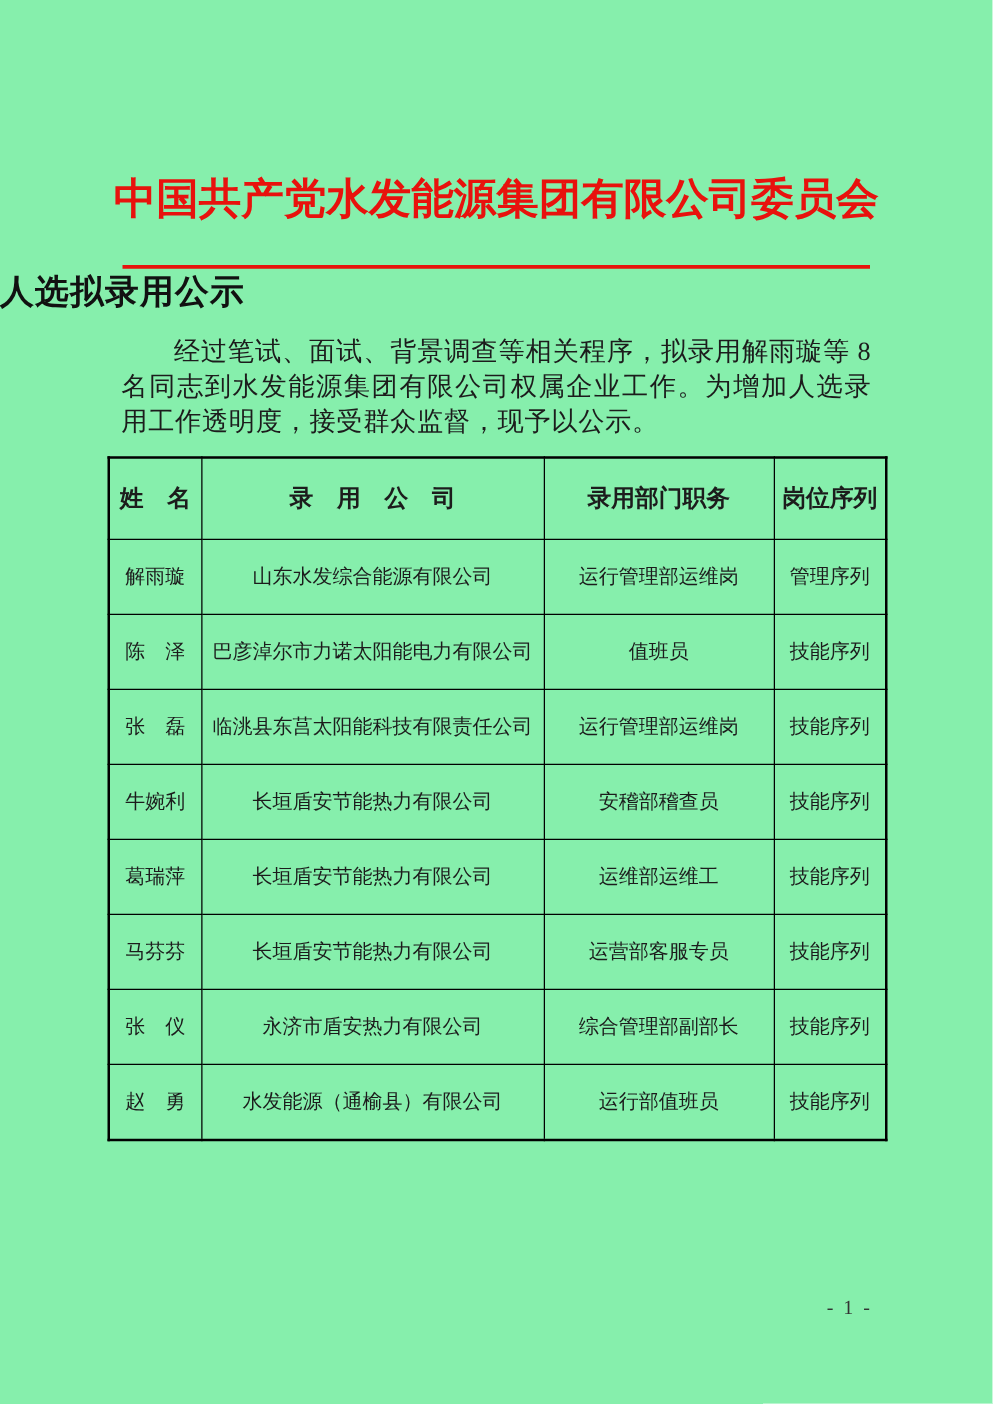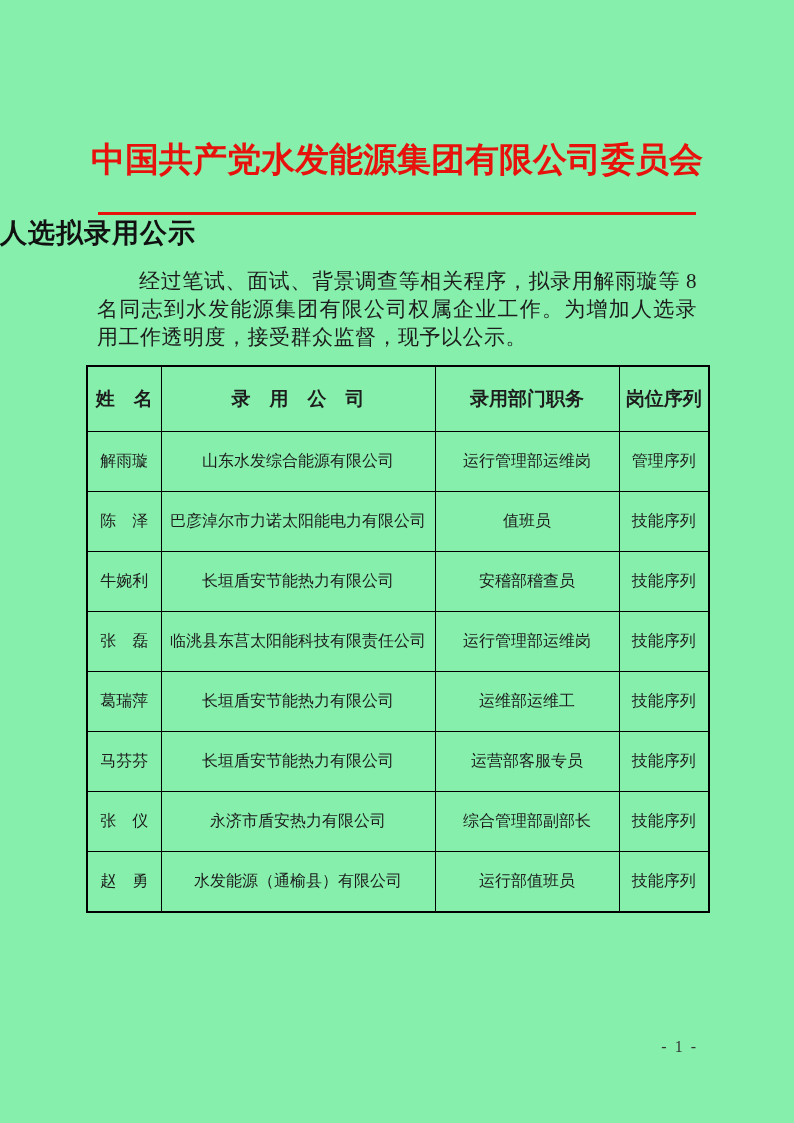--- a/index.html
+++ b/index.html
@@ -120,29 +120,29 @@
         <td>运行管理部运维岗</td>
         <td>管理序列</td>
       </tr>
       <tr>
         <td>陈　泽</td>
         <td>巴彦淖尔市力诺太阳能电力有限公司</td>
         <td>值班员</td>
         <td>技能序列</td>
       </tr>
       <tr>
+        <td>张　磊</td>
+        <td>临洮县东莒太阳能科技有限责任公司</td>
+        <td>运行管理部运维岗</td>
+        <td>技能序列</td>
+      </tr>
+      <tr>
         <td>牛婉利</td>
         <td>长垣盾安节能热力有限公司</td>
         <td>安稽部稽查员</td>
-        <td>技能序列</td>
-      </tr>
-      <tr>
-        <td>张　磊</td>
-        <td>临洮县东莒太阳能科技有限责任公司</td>
-        <td>运行管理部运维岗</td>
         <td>技能序列</td>
       </tr>
       <tr>
         <td>葛瑞萍</td>
         <td>长垣盾安节能热力有限公司</td>
         <td>运维部运维工</td>
         <td>技能序列</td>
       </tr>
       <tr>
         <td>马芬芬</td>

